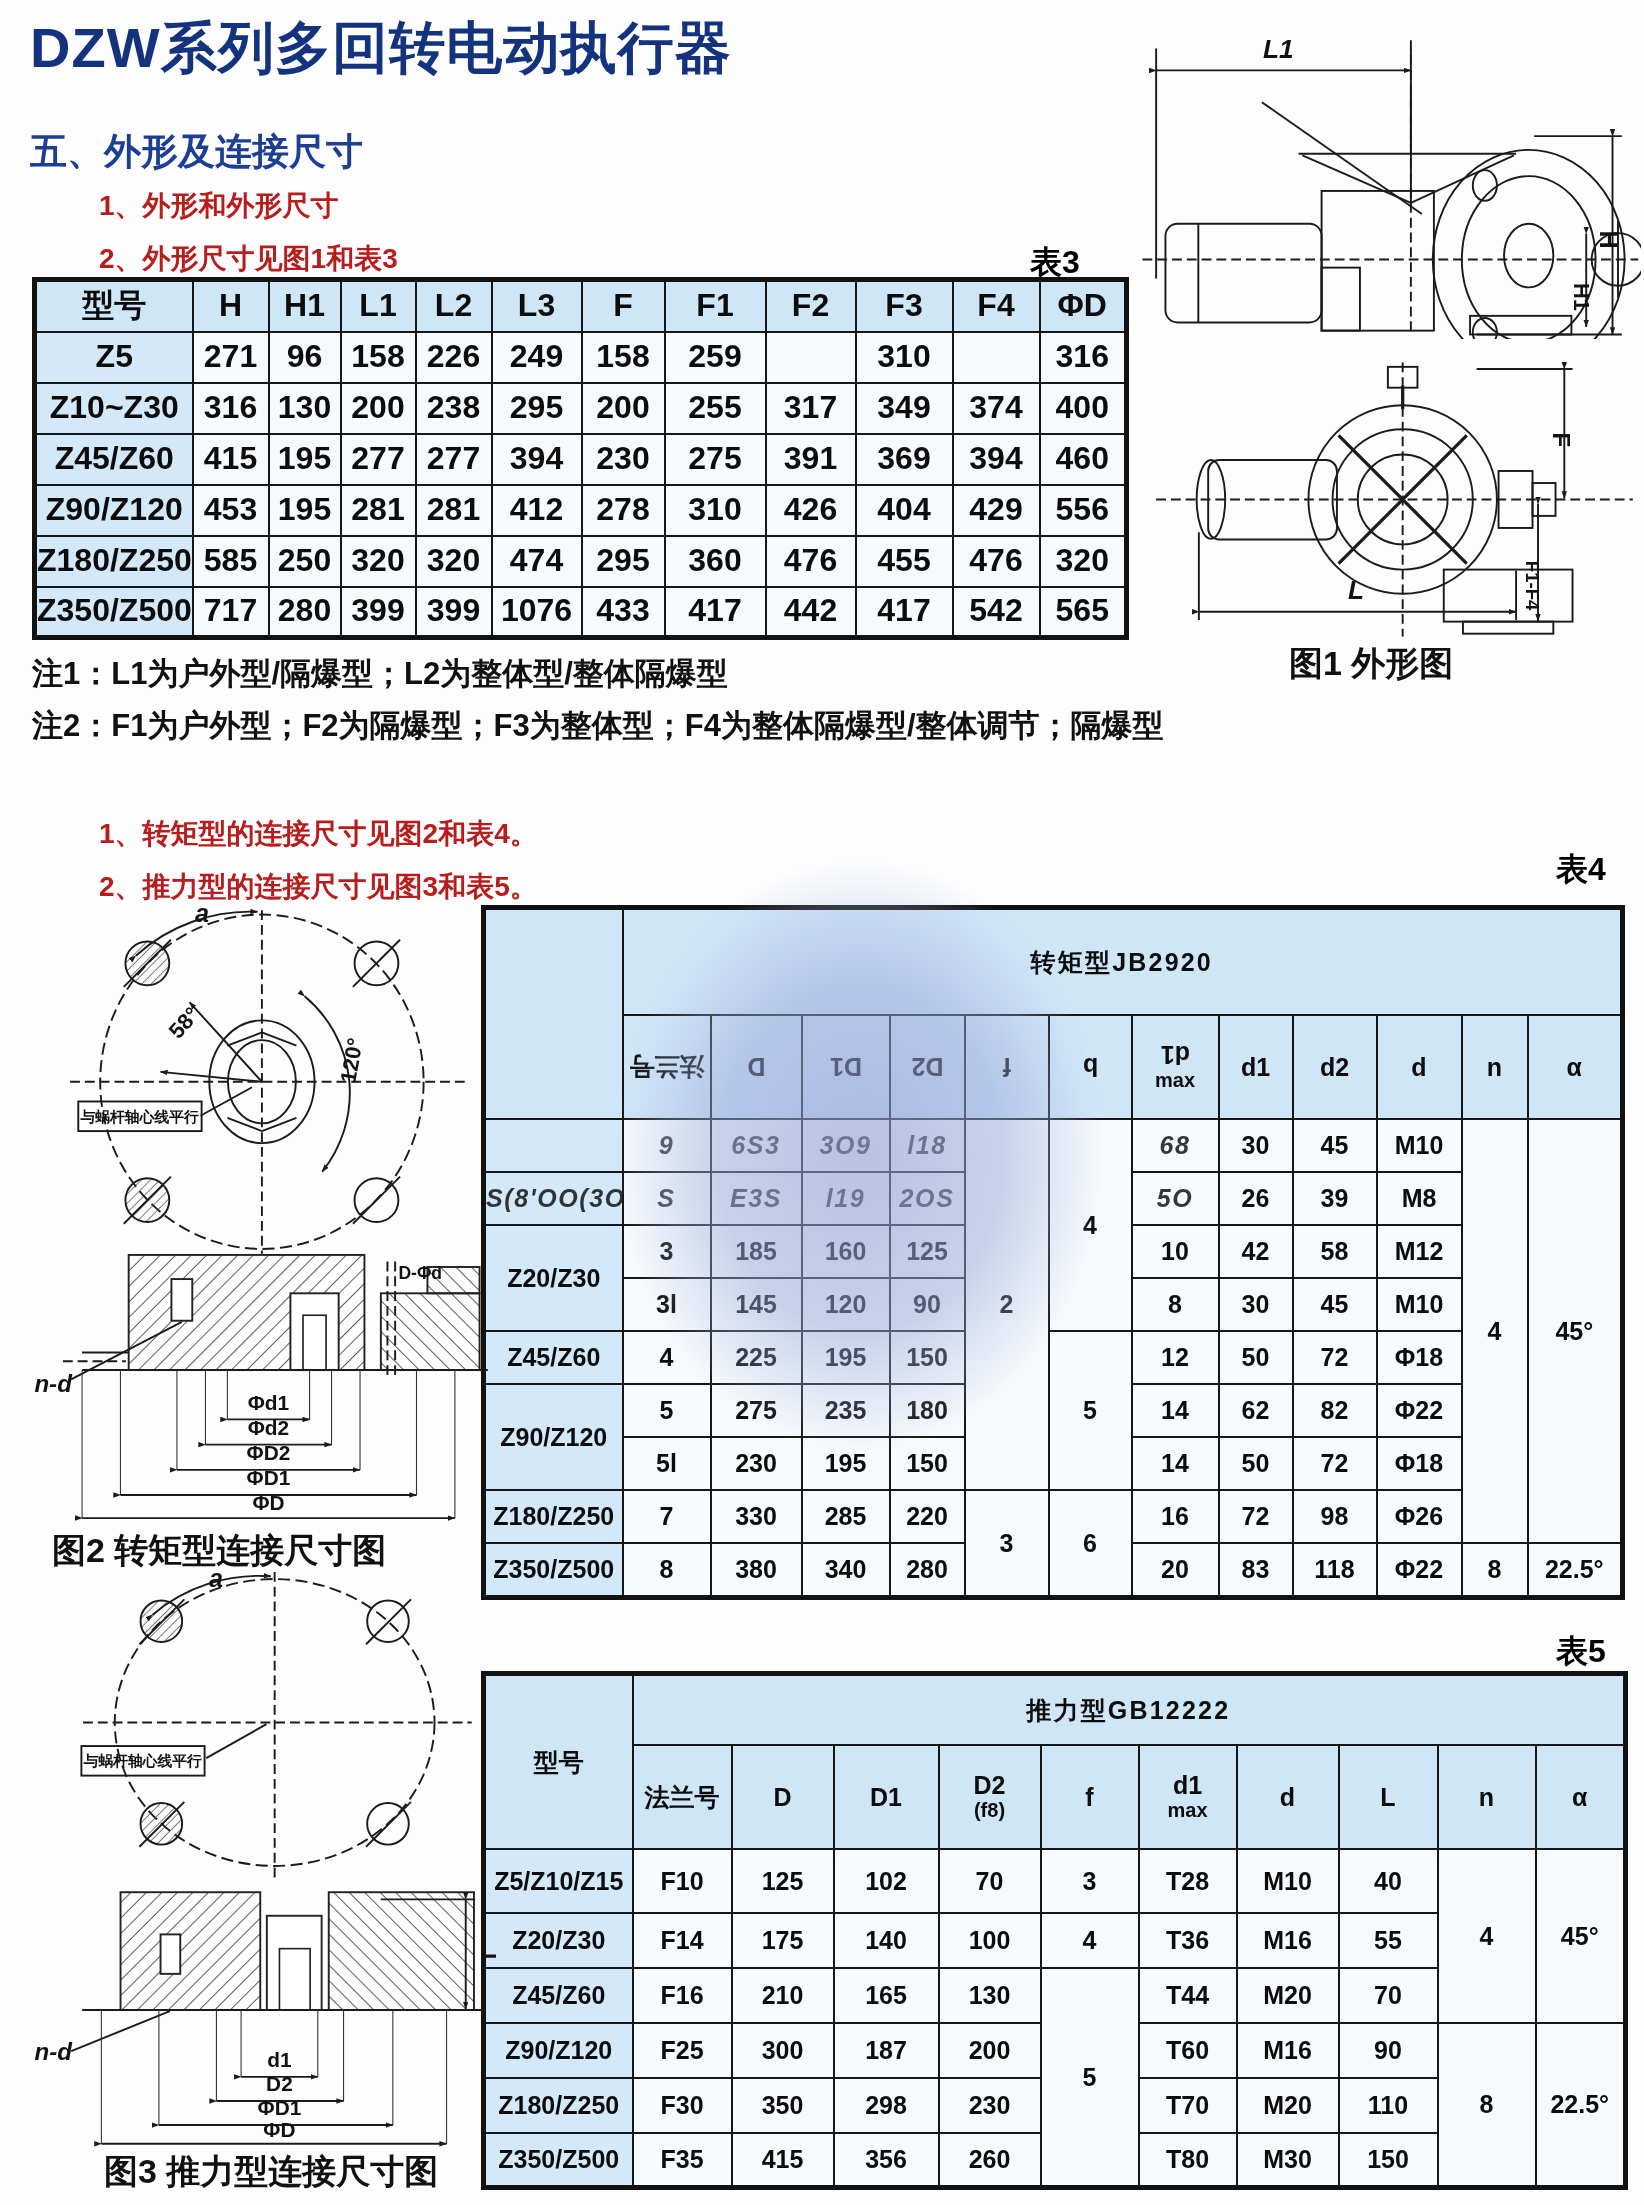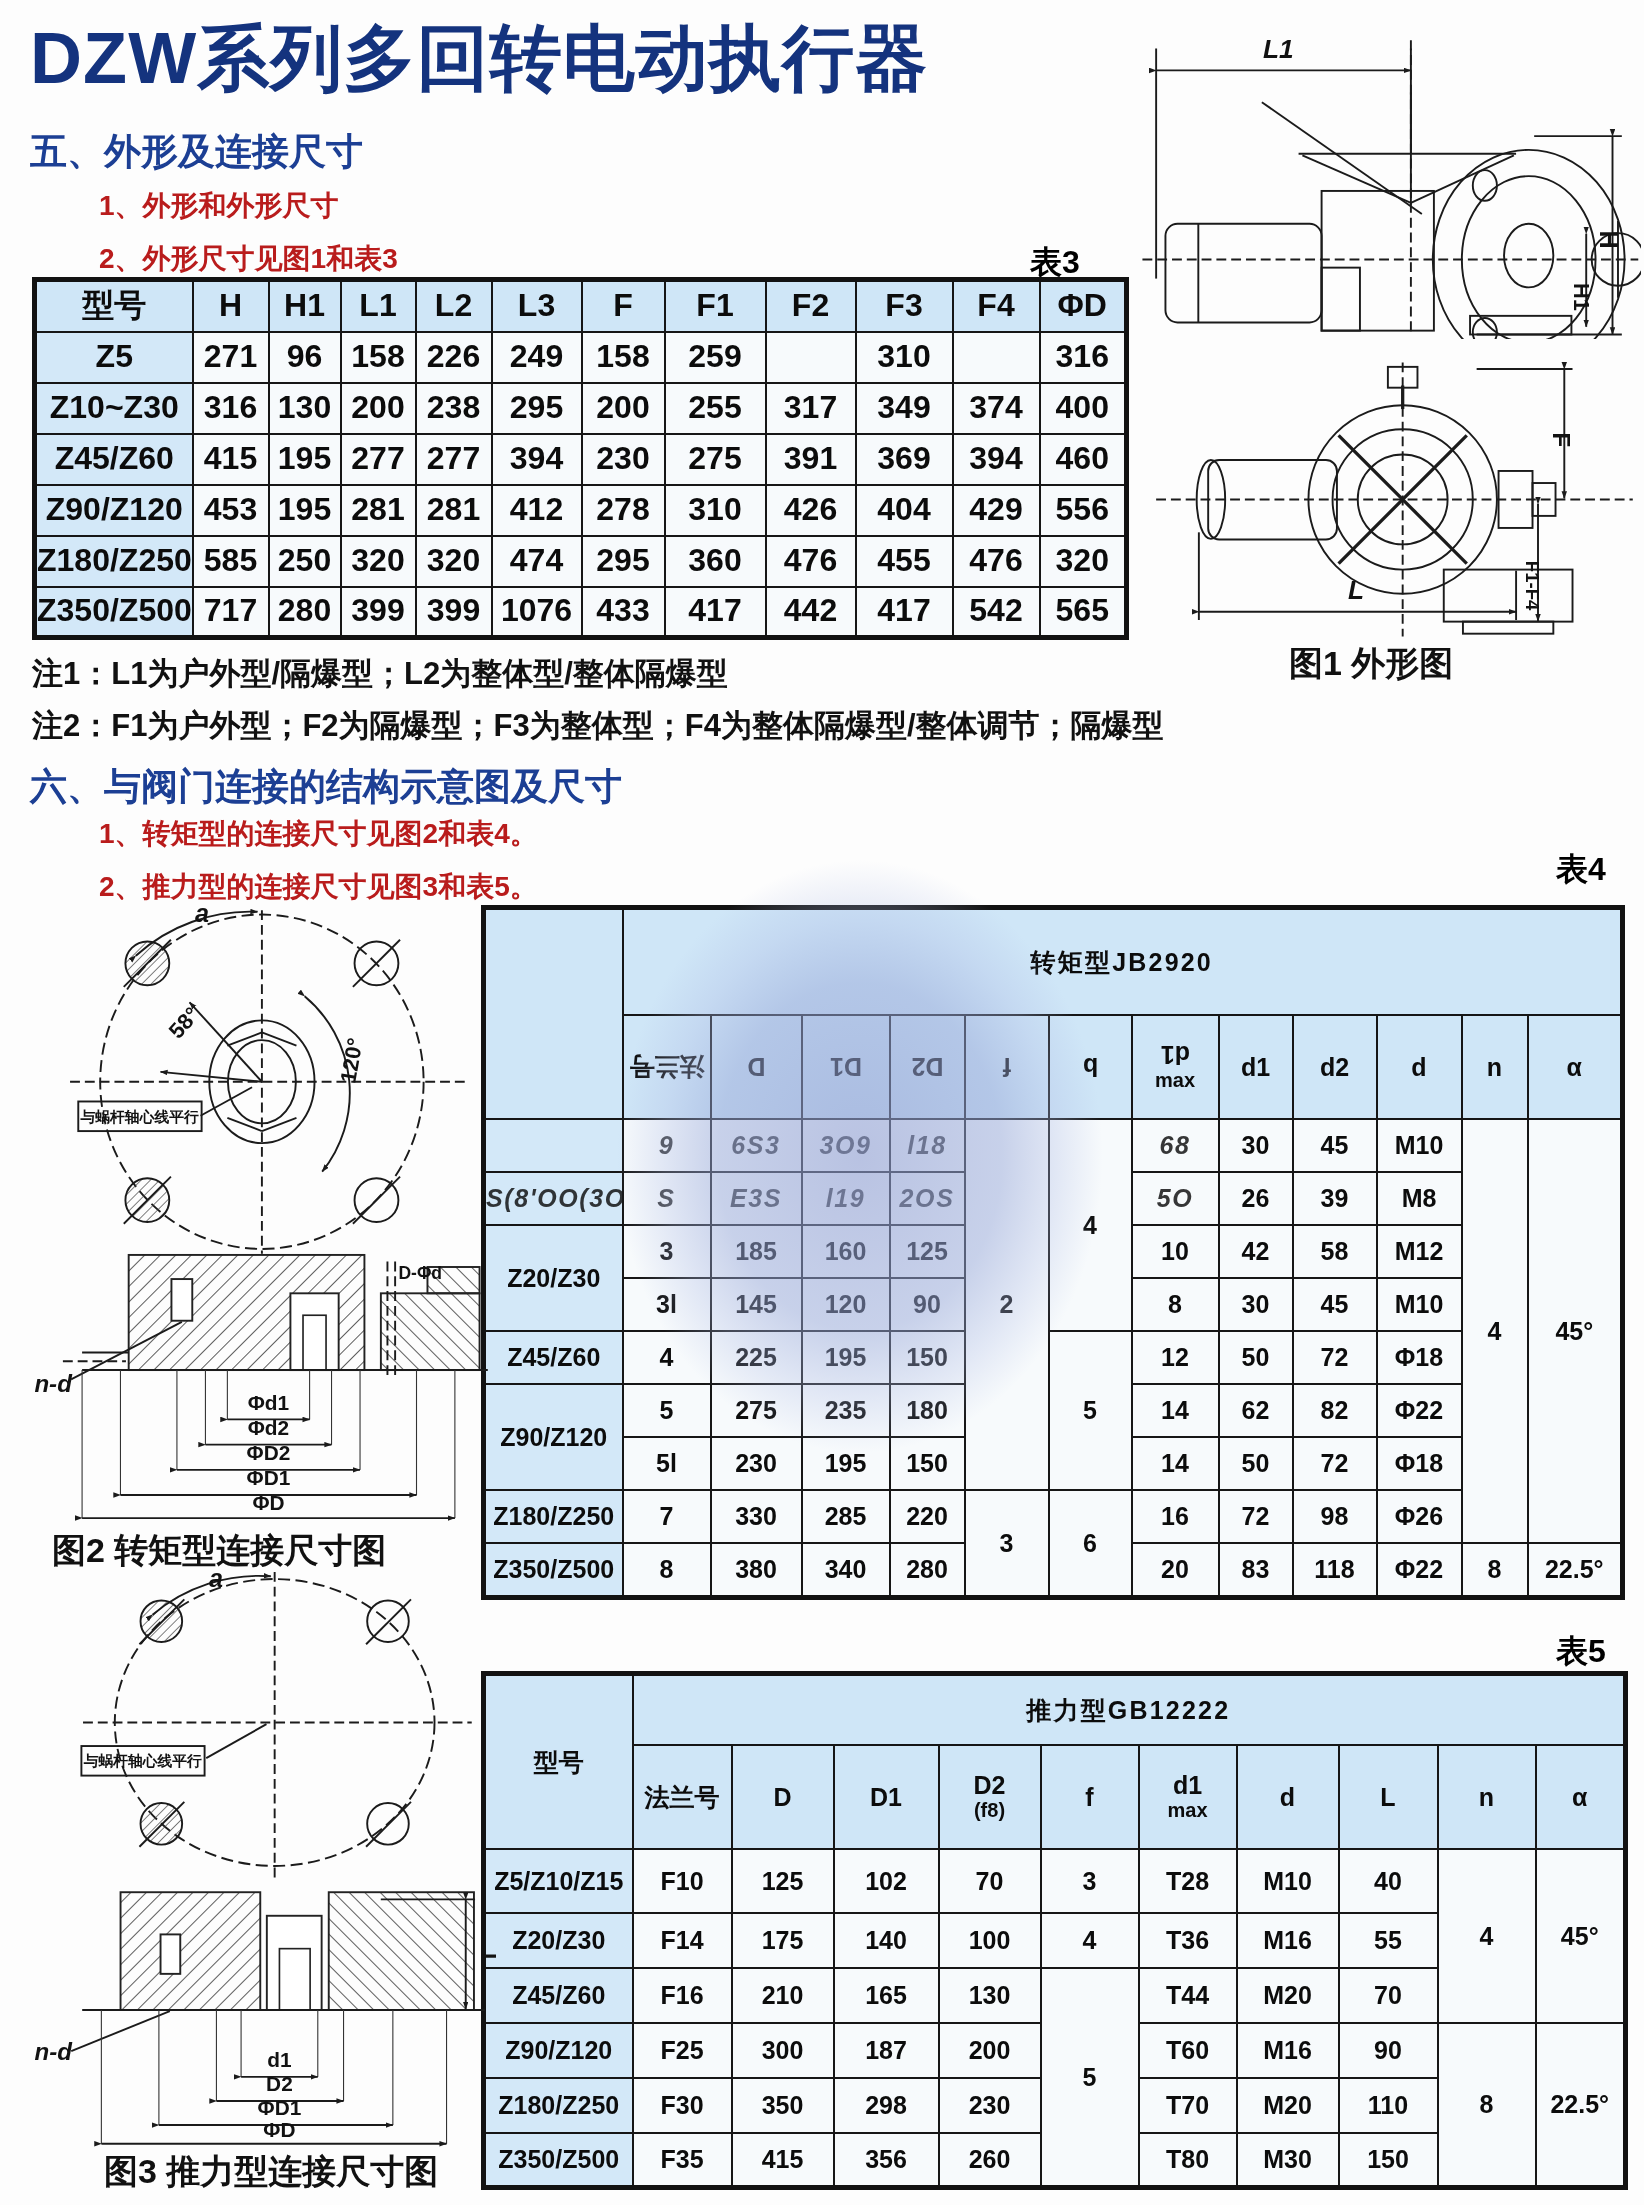--- a/index.html
+++ b/index.html
@@ -1,19 +1,19 @@
 <!DOCTYPE html>
 <html style="font-size:8.8px"><head>
 <meta charset="utf-8">
 <style>
   html,body{margin:0;padding:0;background:#e8e8e8;}
   #page{position:relative;width:1644px;height:2205px;background:#fdfdfd;overflow:hidden;
         font-family:"Liberation Sans","DejaVu Sans",sans-serif;color:#101010;}
   .abs{position:absolute;}
-  .title{font-size:72px;font-weight:900;color:#14337e;letter-spacing:1.1px;white-space:nowrap;}
+  .title{font-size:56px;font-weight:900;color:#14337e;letter-spacing:1.1px;white-space:nowrap;}
   .sechead{font-size:37px;font-weight:900;color:#1c3f94;white-space:nowrap;}
   .item{font-size:28px;font-weight:700;color:#b91c1c;white-space:nowrap;}
   .note{font-size:31px;font-weight:700;color:#111;white-space:nowrap;}
   .tlabel{font-size:32px;font-weight:700;color:#000000;}
   .caption{font-size:34px;font-weight:900;color:#111;white-space:nowrap;}
 
   .tblwrap table{border-collapse:collapse;table-layout:fixed;width:100%;height:100%;
                  background:#f7fafc;border:5px solid #121212;}
   .tblwrap td{border:2.7px solid #161616;text-align:center;vertical-align:middle;
               padding:0;overflow:hidden;font-weight:700;color:#0c0c0c;}
@@ -332,21 +332,20 @@
               <span>565</span>
             </td>
           </tr>
         </tbody>
       </table>
     </div>
 
   <div class="abs note" style="left:32px;top:653px;">注1：L1为户外型/隔爆型；L2为整体型/整体隔爆型</div>
   <div class="abs note" style="left:32px;top:705px;">注2：F1为户外型；F2为隔爆型；F3为整体型；F4为整体隔爆型/整体调节；隔爆型</div>
 
-  <div class="abs sechead" style="left:30px;top:762px;">六、与阀门连接的结构示意图及尺寸</div>
   <div class="abs item" style="left:99px;top:815px;">1、转矩型的连接尺寸见图2和表4。</div>
   <div class="abs item" style="left:99px;top:868px;">2、推力型的连接尺寸见图3和表5。</div>
 
   <div class="abs tlabel" style="left:1556px;top:848px;">表4</div>
   <div id="table4" class="abs tblwrap" style="left:481px;top:905px;width:1139px;height:695px;">
       <table>
         <colgroup>
           <col style="width: 139px;">
           <col style="width: 88px;">
           <col style="width: 91px;">

